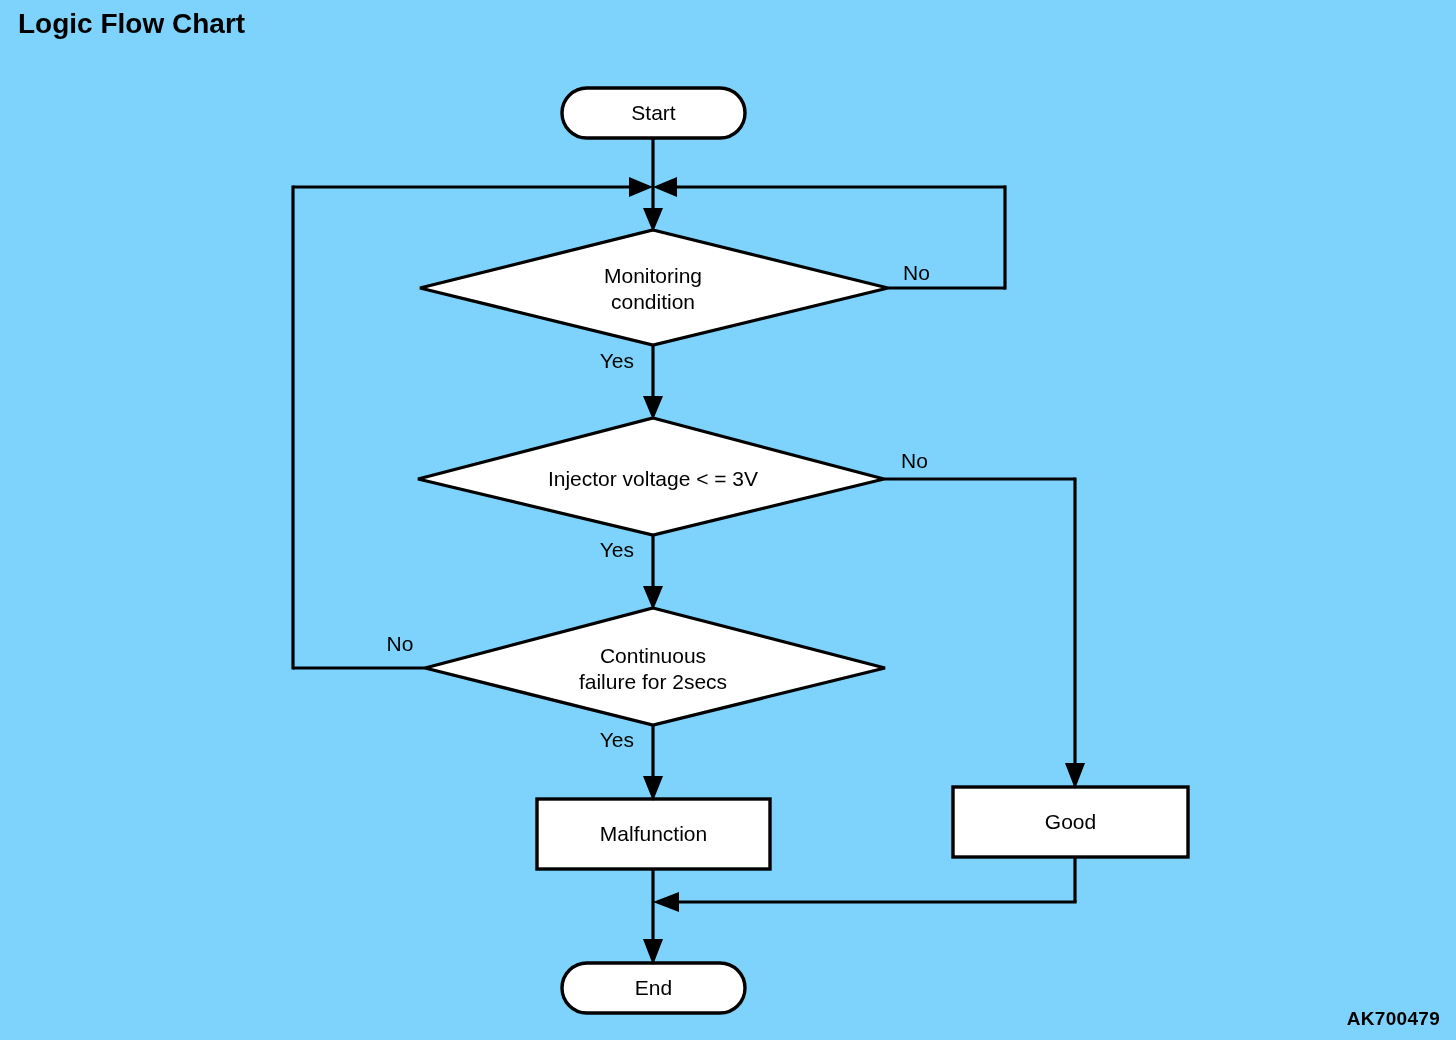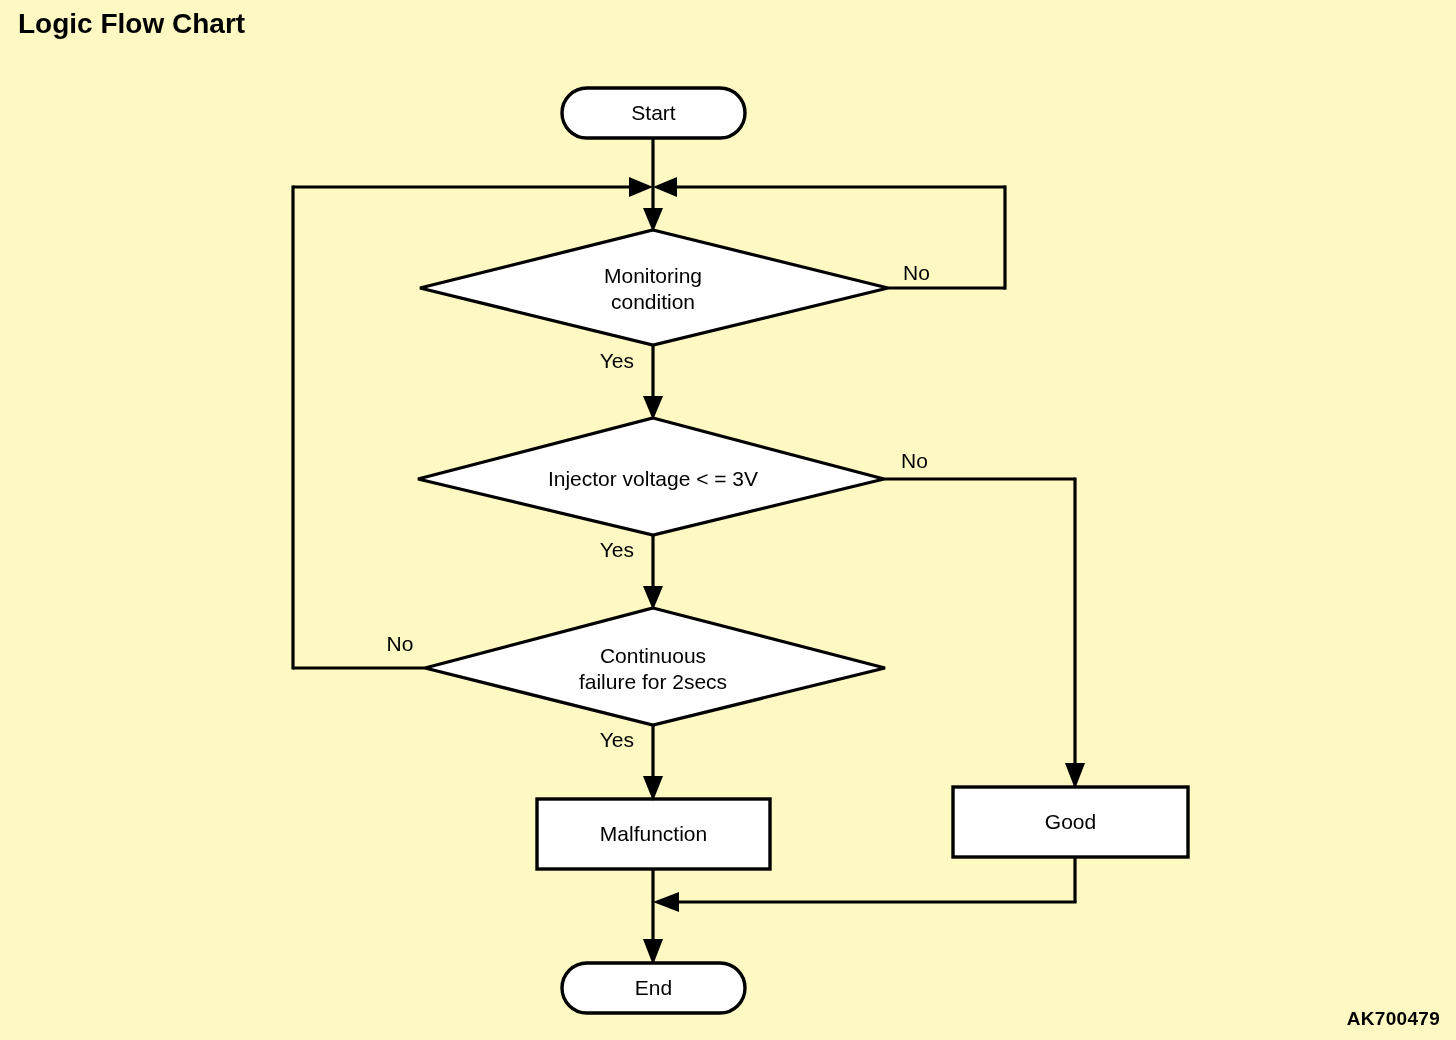--- a/index.html
+++ b/index.html
@@ -4,21 +4,21 @@
 <style>
   html, body {
     margin: 0;
     padding: 0;
     background: #ffffff;
   }
   #page {
     position: relative;
     width: 1456px;
     height: 1040px;
-    background: #fef9c3;
+    background: #7dd3fc;
     overflow: hidden;
     font-family: "Liberation Sans", sans-serif;
   }
   #chart-title {
     position: absolute;
     left: 18px;
     top: 8px;
     font-size: 28px;
     font-weight: bold;
     color: #000000;

